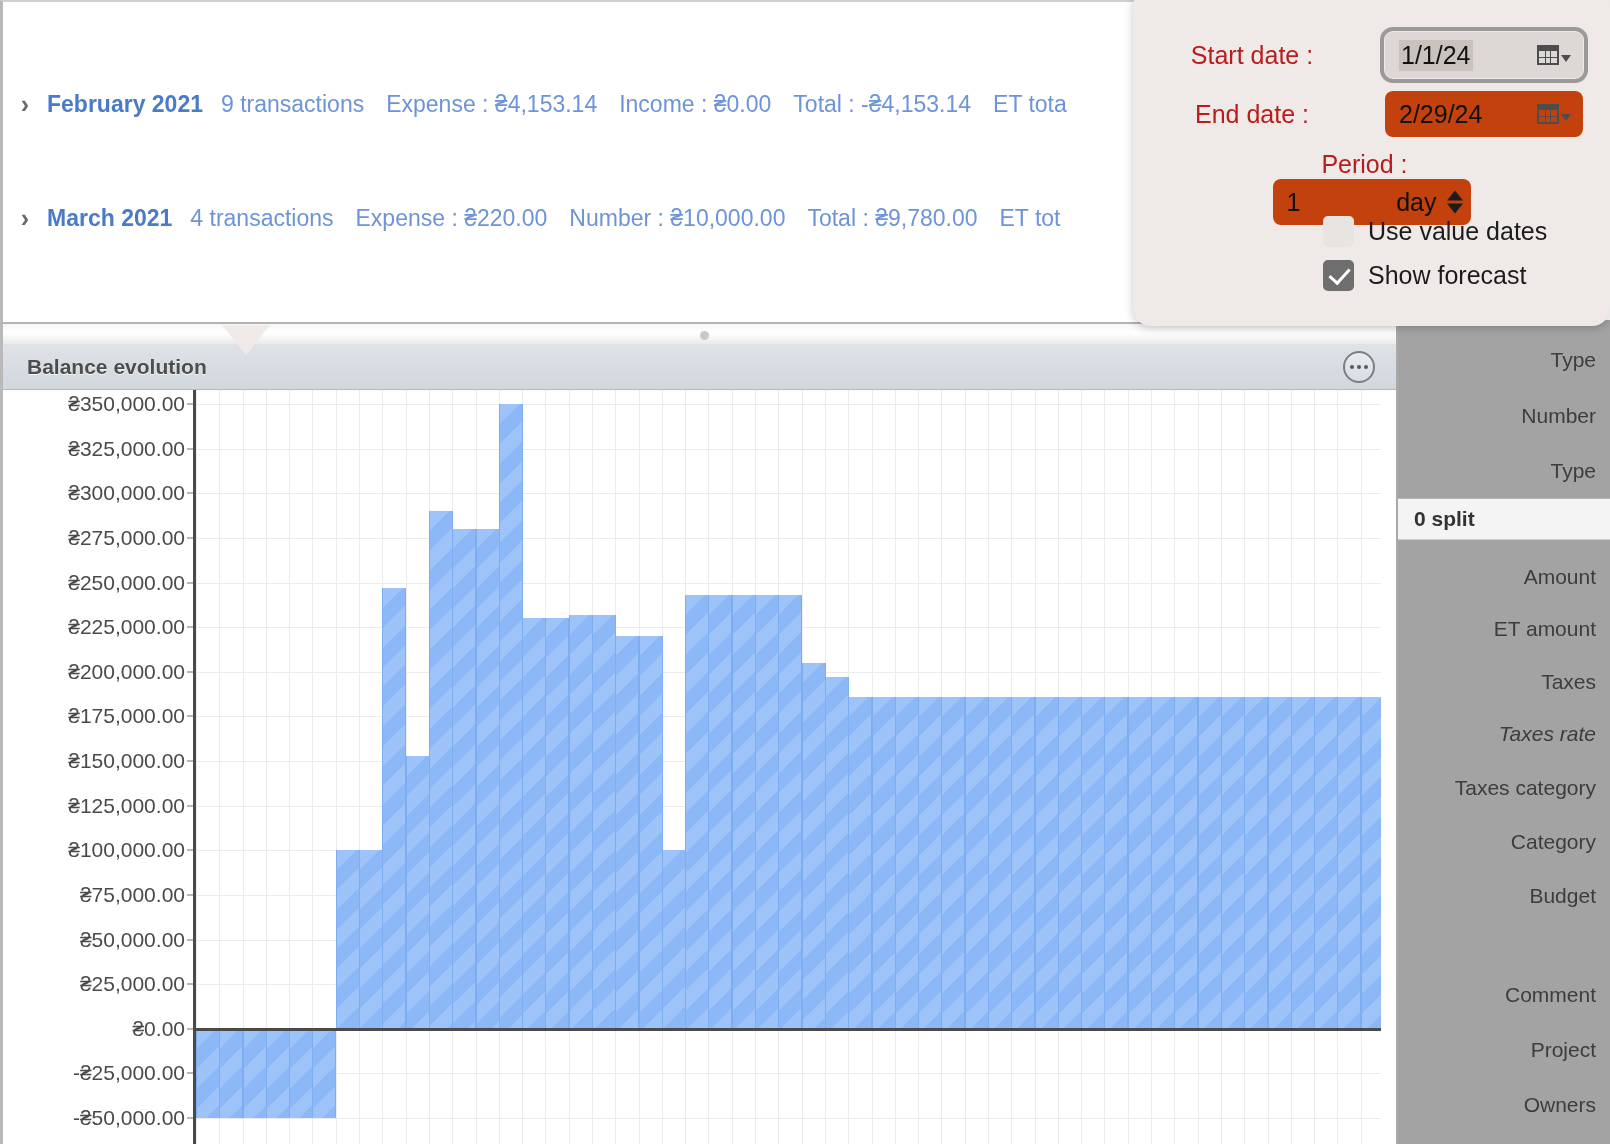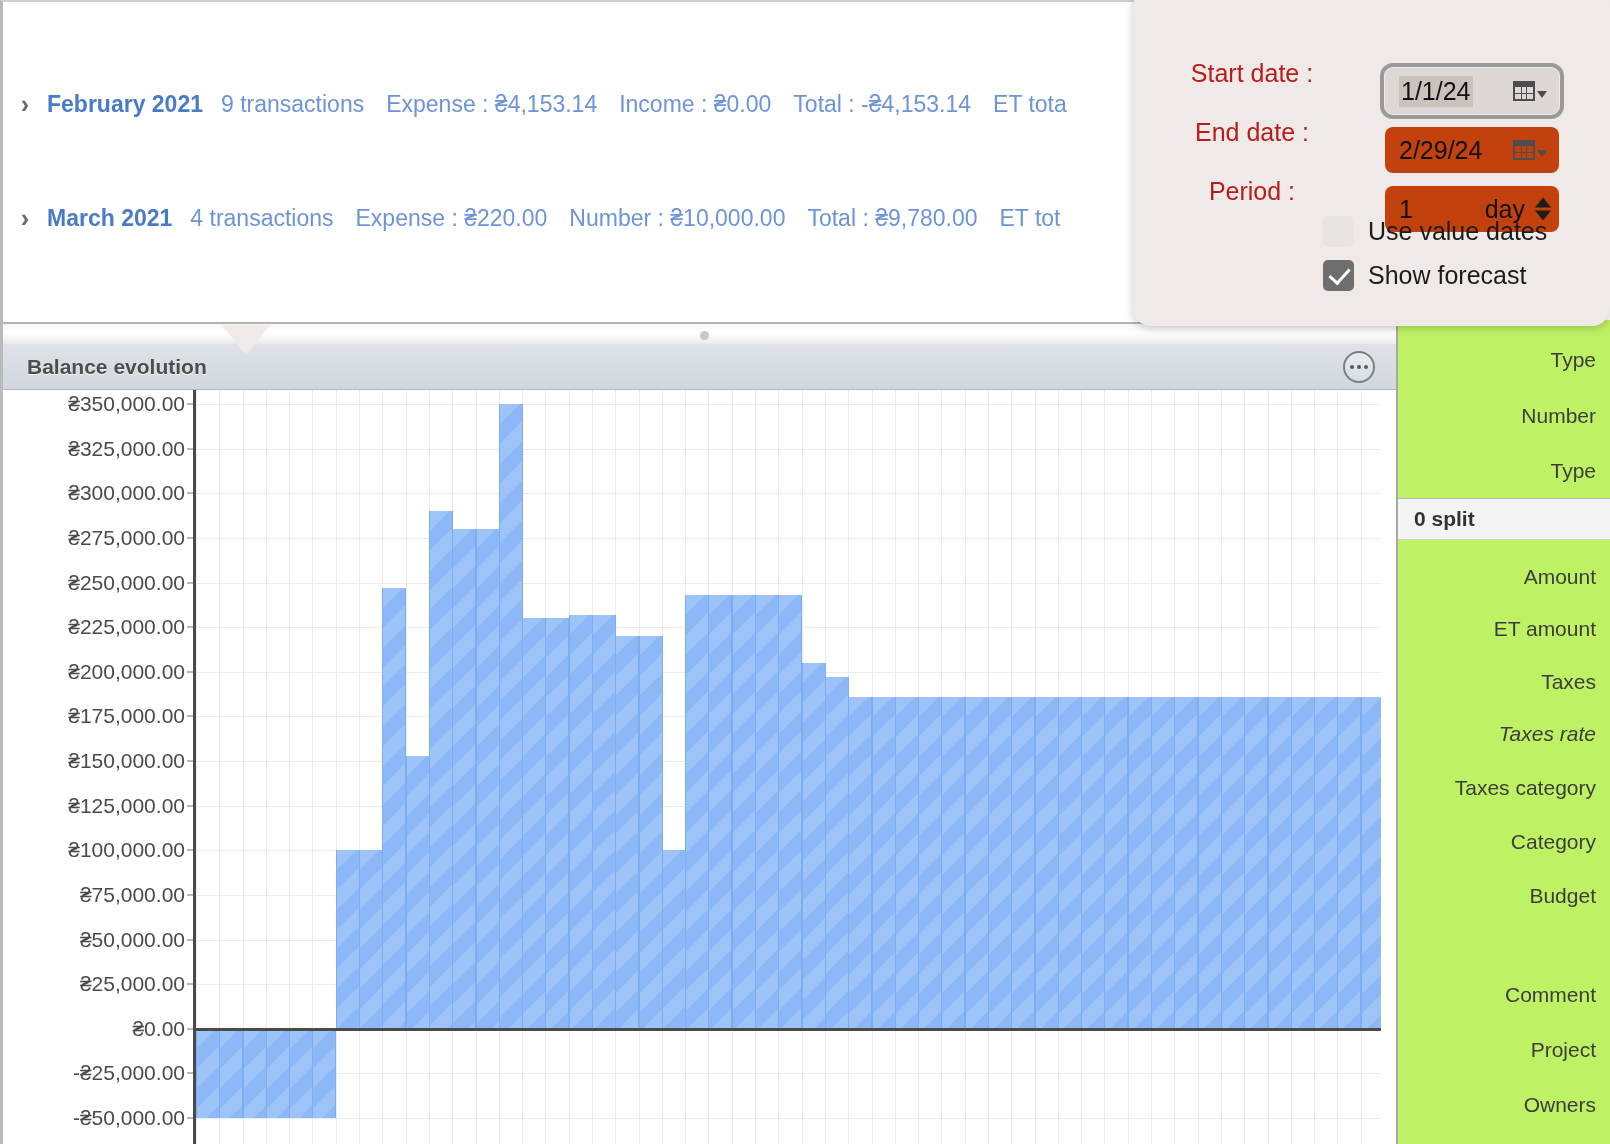--- a/index.html
+++ b/index.html
@@ -135,21 +135,21 @@
       #8cb8f7;
     border-left: 1px solid rgba(120,170,240,.85);
     border-right: 1px solid rgba(120,170,240,.85);
     z-index: 3;
   }
 
   
   .sidebar {
     position: absolute; left: 1396px; top: 320px;
     width: 214px; height: 824px;
-    background: #bef264;
+    background: #a3a3a3;
     border-left: 2px solid #a9a9a9;
     font-size: 21px; color: #3d3d3d;
     overflow: hidden;
   }
   .sb-row {
     position: absolute; right: 14px;
     white-space: nowrap; text-align: right;
   }
   .split-band {
     position: absolute; left: 0; right: 0;
@@ -186,21 +186,21 @@
   .pop-label {
     width: 252px; text-align: center;
     font-size: 25px; color: #b91c1c; padding-right: 14px;
   }
   .pop-field {
     height: 46px; border-radius: 8px;
     background: #c2410c;
     display: flex; align-items: center;
     position: relative;
   }
-  .pop-field.w1 { width: 174px; margin-top: 36px; }
+  .pop-field.w1 { width: 198px; }
   .pop-field.focused {
     outline: 4px solid #9a9a9a; outline-offset: 1px;
     background: #ddd8d5;
   }
   .pop-val {
     font-size: 25px; color: #111; margin-left: 14px;
   }
   .pop-val.sel { background: #c9c2bd; padding: 1px 2px; }
   .pop-unit {
     position: absolute; right: 34px;
@@ -486,21 +486,21 @@
       <div class="pop-label">End date :</div>
       <div class="pop-field w1">
         <span class="pop-val">2/29/24</span>
         <span class="cal-icon">
           <span class="cal-grid"></span>
             <span class="cal-caret"></span>
         </span>
       </div>
     </div>
 
-    <div class="pop-row" style="top:162px;">
+    <div class="pop-row" style="top:162px;flex-direction:column;">
       <div class="pop-label">Period :</div>
       <div class="pop-field w1">
         <span class="pop-val">1</span>
         <span class="pop-unit">day</span>
         <span class="stepper">
           <i class="up"></i>
             <i class="dn"></i>
         </span>
       </div>
     </div>

